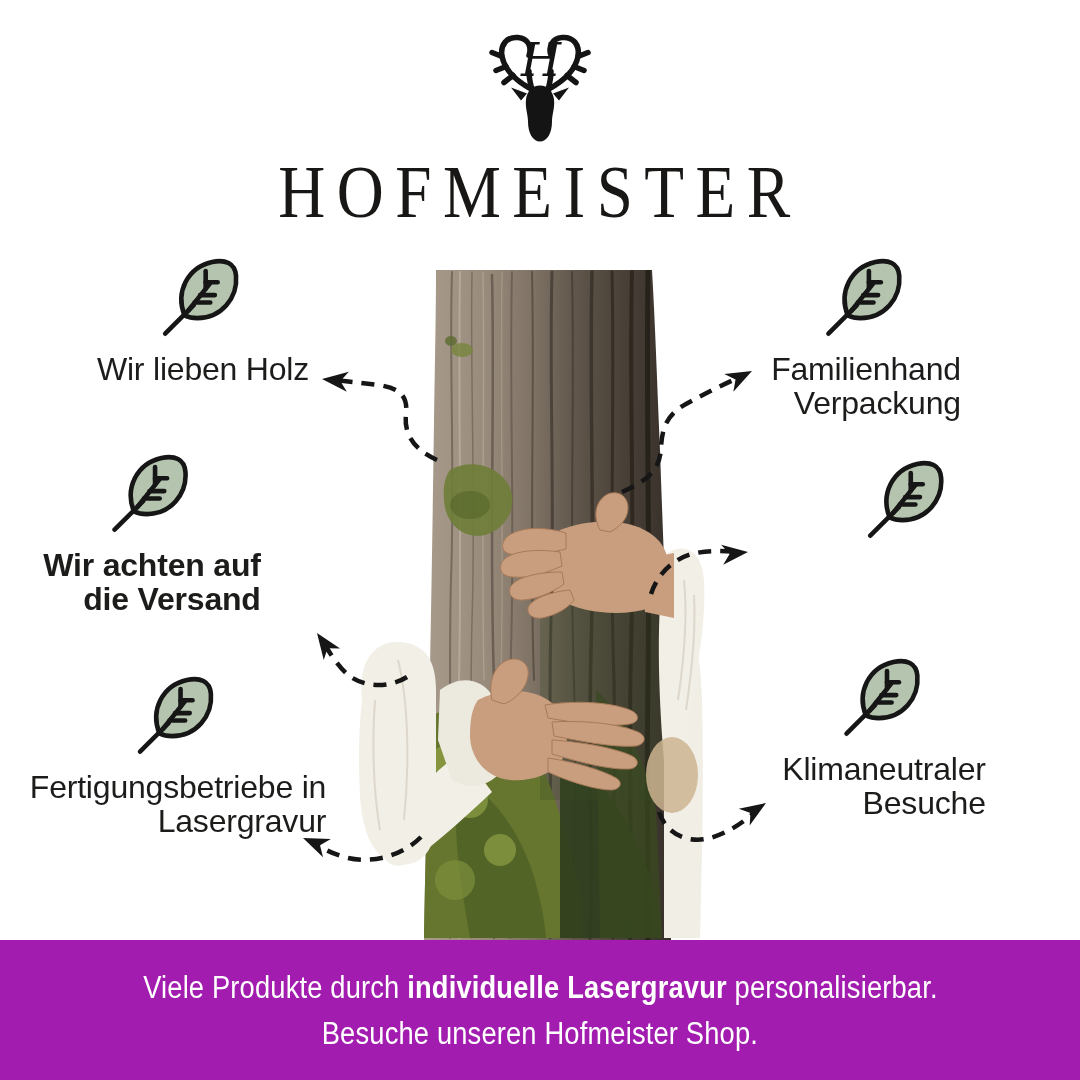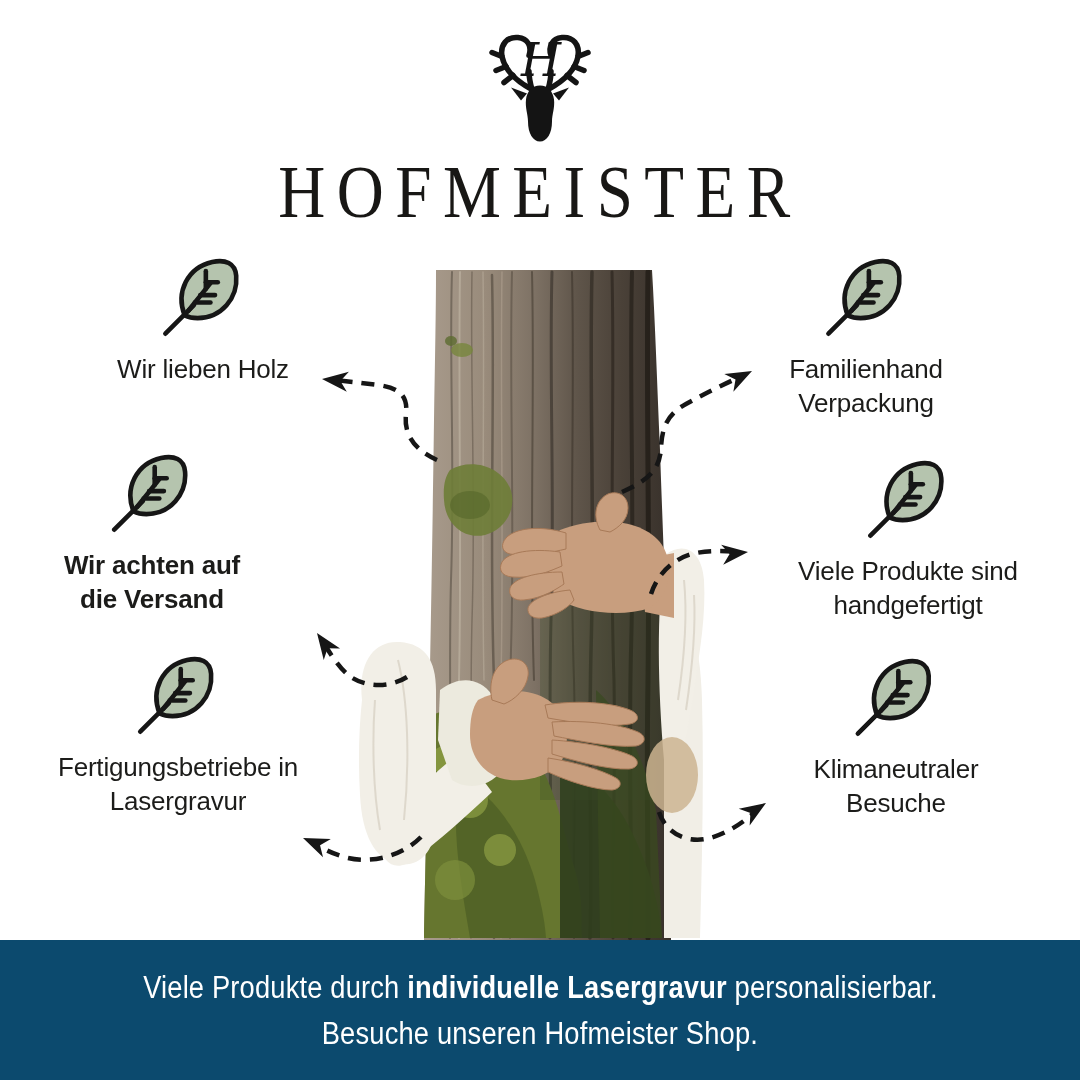--- a/index.html
+++ b/index.html
@@ -10,34 +10,34 @@
   
   .logo{left:475px;top:26px;width:130px;height:128px;}
   .brand-title{left:0;top:150px;width:1080px;text-align:center;
     font-family:"Liberation Serif",serif;font-weight:400;font-size:74px;
     letter-spacing:13px;color:#181715;transform:scaleX(.88);transform-origin:50% 50%;
     white-space:nowrap;}
 
   
   .feature{display:flex;flex-direction:column;align-items:center;transform:translateX(-50%);}
   .feature .leaf{width:92px;height:92px;margin-bottom:10px;}
-  .feature .label{font-size:26px;line-height:34px;text-align:center;color:#1c1c1a;
+  .feature .label{font-size:32px;line-height:34px;text-align:right;color:#1c1c1a;
     letter-spacing:-.2px;white-space:nowrap;}
   .f-l1{left:203px;top:250px;}
   .f-l2{left:152px;top:446px;font-weight:bold;}
-  .f-l3{left:178px;top:648px;}
+  .f-l3{left:178px;top:668px;}
   .f-r1{left:866px;top:250px;}
   .f-r2{left:908px;top:452px;}
-  .f-r3{left:884px;top:650px;margin-left:12px;}
+  .f-r3{left:884px;top:650px;}
 
   
   .art{left:0;top:0;width:1080px;height:1080px;}
 
   
-  .banner{left:0;top:940px;width:1080px;height:140px;background:#0c4a6e;
+  .banner{left:0;top:940px;width:1080px;height:140px;background:#a21caf;
     display:flex;flex-direction:column;justify-content:center;align-items:center;
     padding-top:2px;box-sizing:border-box;}
   .banner-line{color:#ffffff;font-size:31px;line-height:46px;white-space:nowrap;
     transform:scaleX(.88);transform-origin:50% 50%;letter-spacing:.2px;}
   .banner-line b{font-weight:700;}
 </style>
 </head>
 <body>
 
 <div class="canvas">
@@ -210,24 +210,20 @@
     <div class="label">
       <div>Familienhand</div>
       <div>Verpackung</div>
     </div>
   </div>
 
   <div class="abs feature f-r2">
     <svg class="leaf">
         <use href="#leaf"></use>
       </svg>
-    <div class="label">
-      <div>Viele Produkte sind</div>
-      <div>handgefertigt</div>
-    </div>
   </div>
 
   <div class="abs feature f-r3">
     <svg class="leaf">
         <use href="#leaf"></use>
       </svg>
     <div class="label">
       <div>Klimaneutraler</div>
       <div>Besuche</div>
     </div>

